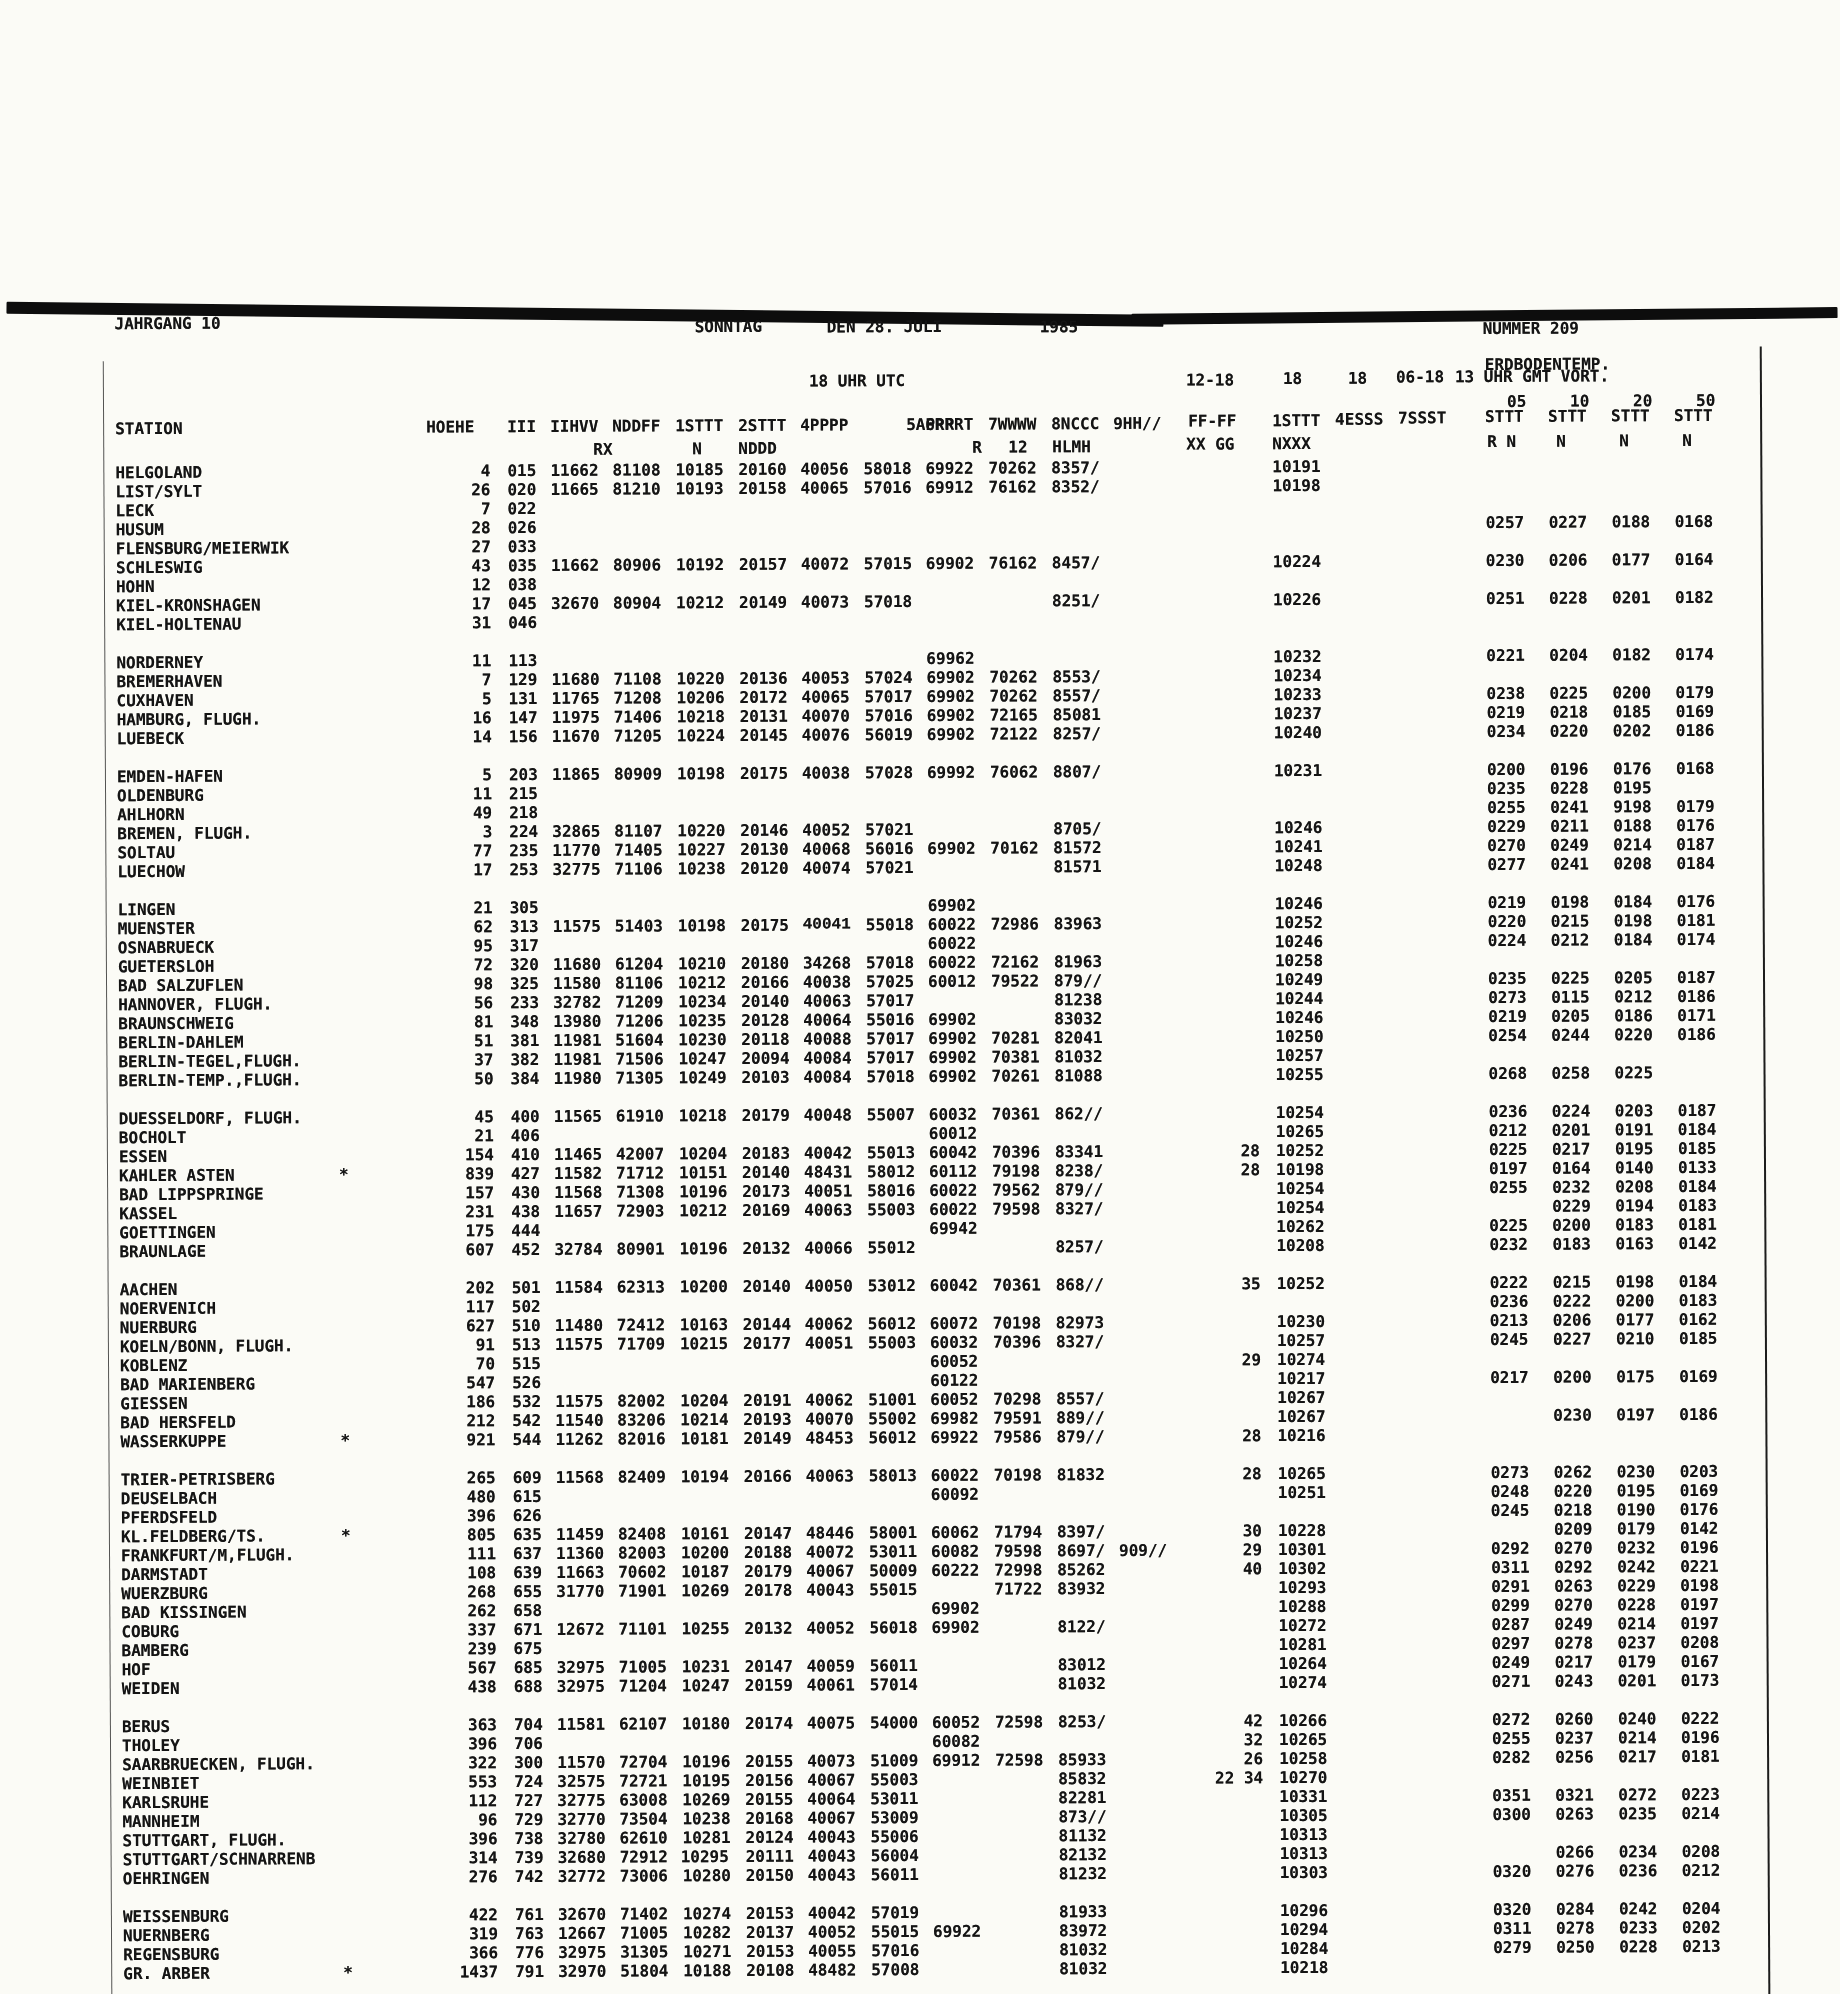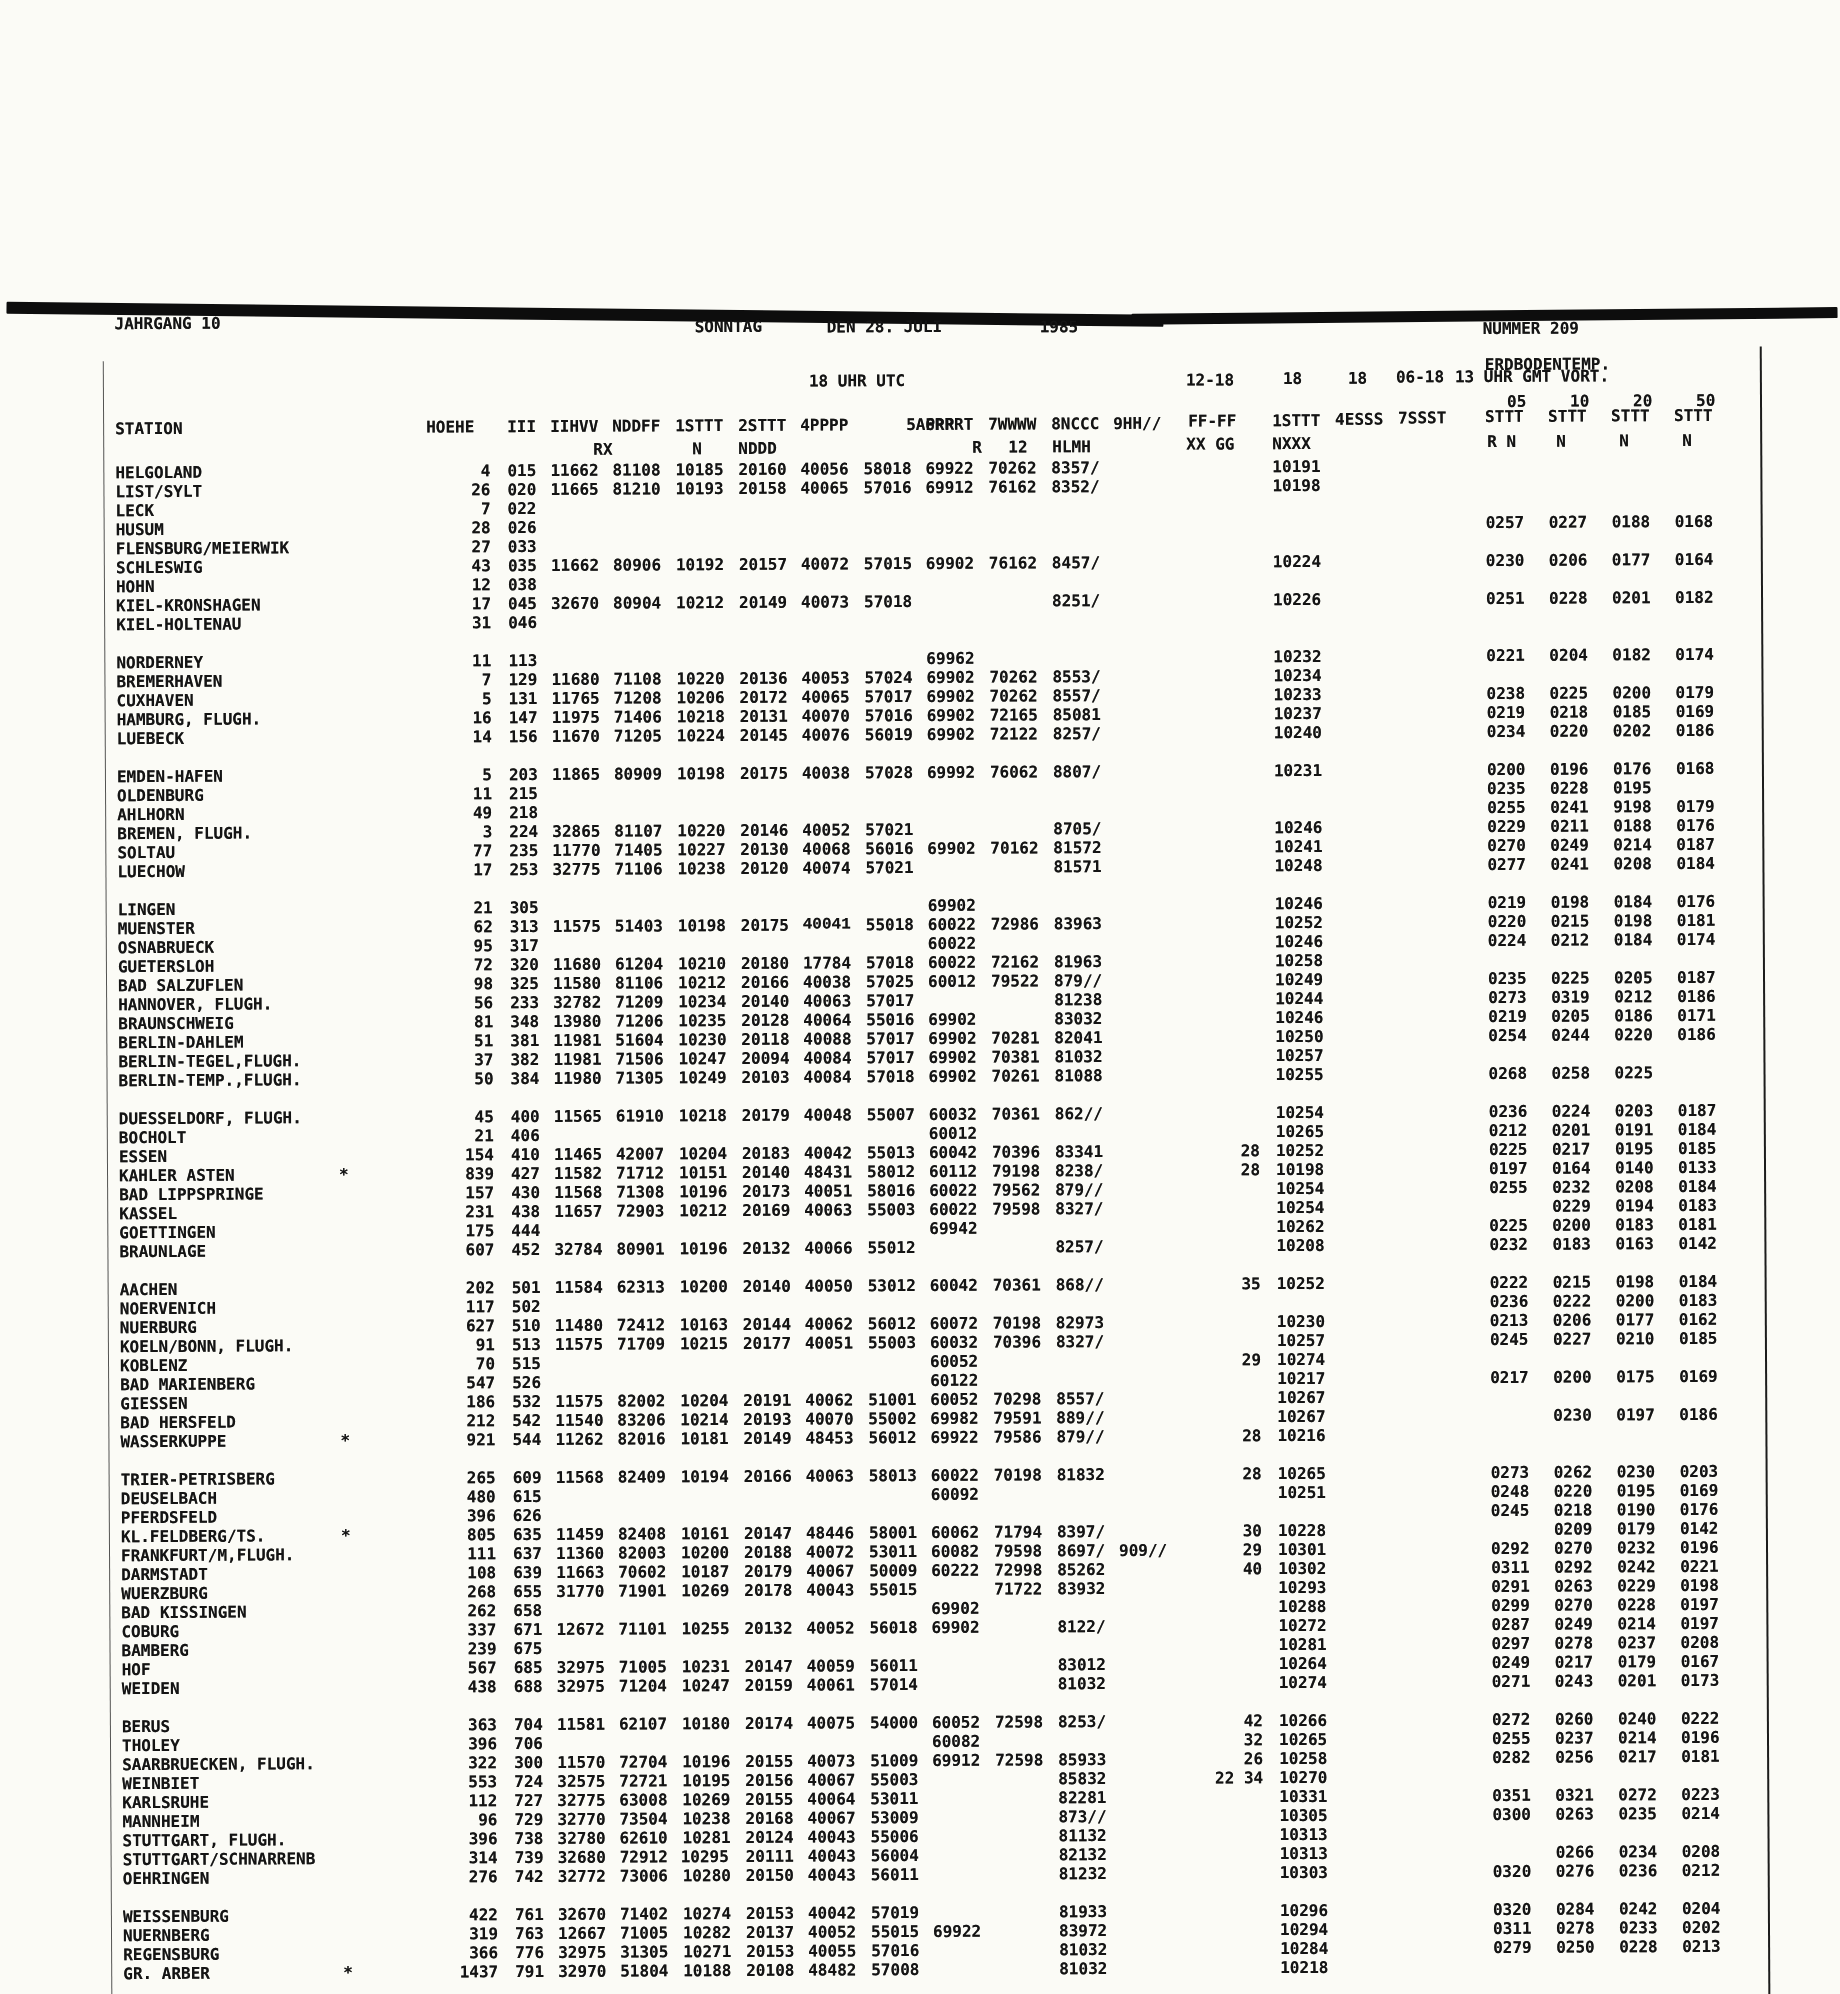--- a/index.html
+++ b/index.html
@@ -626,21 +626,21 @@
           </div>
           <div class="row">
             <span class="cell c-name">GUETERSLOH</span>
             <span class="cell c-star"></span>
             <span class="cell c-hoehe">72</span>
             <span class="cell c-iii">320</span>
             <span class="cell c-g" style="left: 555px;">11680</span>
             <span class="cell c-g" style="left: 617px;">61204</span>
             <span class="cell c-g" style="left: 680px;">10210</span>
             <span class="cell c-g" style="left: 743px;">20180</span>
-            <span class="cell c-g" style="left: 805px;">17784</span>
+            <span class="cell c-g" style="left: 805px;">34268</span>
             <span class="cell c-g" style="left: 868px;">57018</span>
             <span class="cell c-g" style="left: 930px;">60022</span>
             <span class="cell c-g" style="left: 993px;">72162</span>
             <span class="cell c-g" style="left: 1056px;">81963</span>
             <span class="cell c-g" style="left: 1118px;"></span>
             <span class="cell c-ff"></span>
             <span class="cell c-p18">10258</span>
             <span class="cell c-e4"></span>
             <span class="cell c-t" style="left: 1490px;"></span>
             <span class="cell c-t" style="left: 1553px;"></span>
@@ -682,21 +682,21 @@
             <span class="cell c-g" style="left: 805px;">40063</span>
             <span class="cell c-g" style="left: 868px;">57017</span>
             <span class="cell c-g" style="left: 930px;"></span>
             <span class="cell c-g" style="left: 993px;"></span>
             <span class="cell c-g" style="left: 1056px;">81238</span>
             <span class="cell c-g" style="left: 1118px;"></span>
             <span class="cell c-ff"></span>
             <span class="cell c-p18">10244</span>
             <span class="cell c-e4"></span>
             <span class="cell c-t" style="left: 1490px;">0273</span>
-            <span class="cell c-t" style="left: 1553px;">0319</span>
+            <span class="cell c-t" style="left: 1553px;">0115</span>
             <span class="cell c-t" style="left: 1616px;">0212</span>
             <span class="cell c-t" style="left: 1679px;">0186</span>
           </div>
           <div class="row">
             <span class="cell c-name">BRAUNSCHWEIG</span>
             <span class="cell c-star"></span>
             <span class="cell c-hoehe">81</span>
             <span class="cell c-iii">348</span>
             <span class="cell c-g" style="left: 555px;">13980</span>
             <span class="cell c-g" style="left: 617px;">71206</span>

